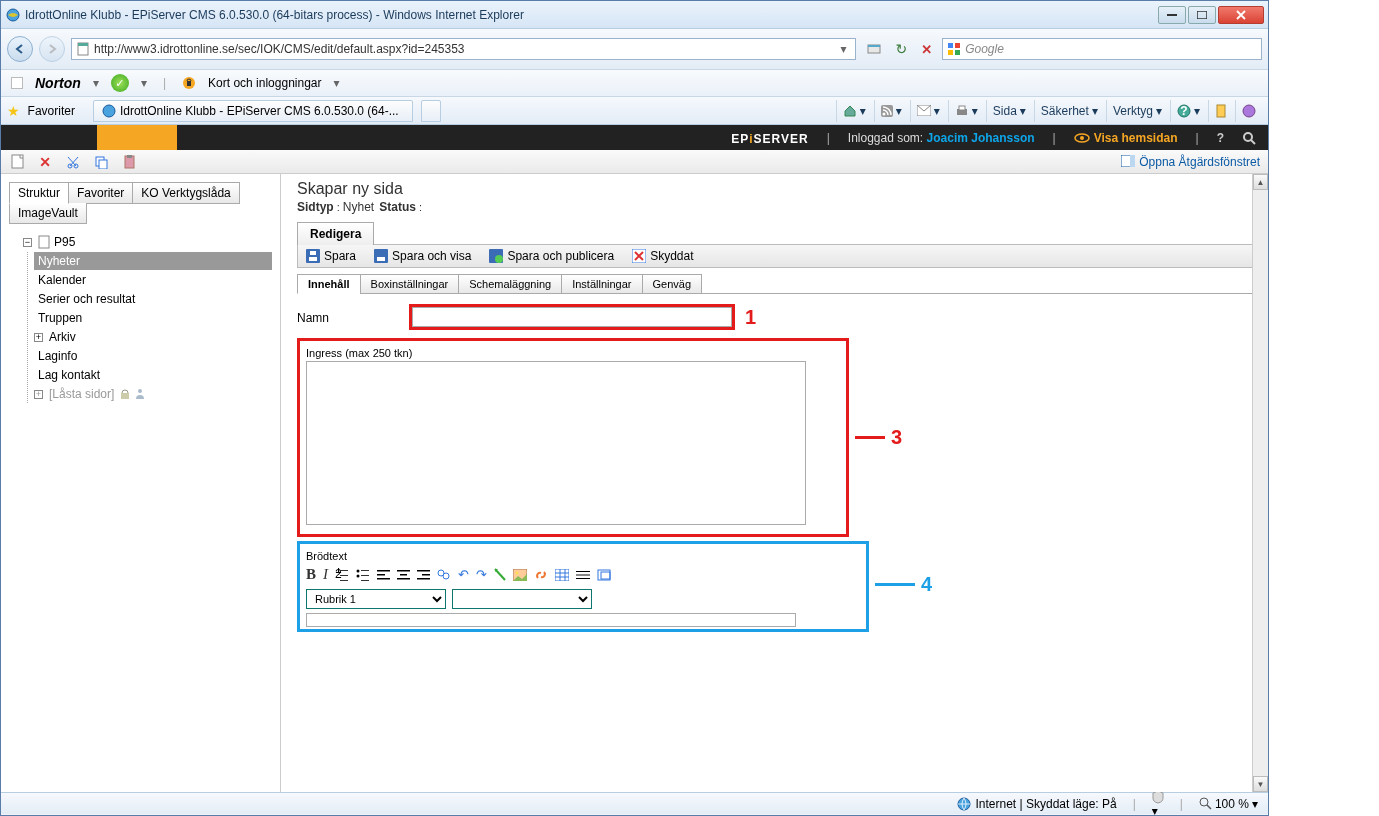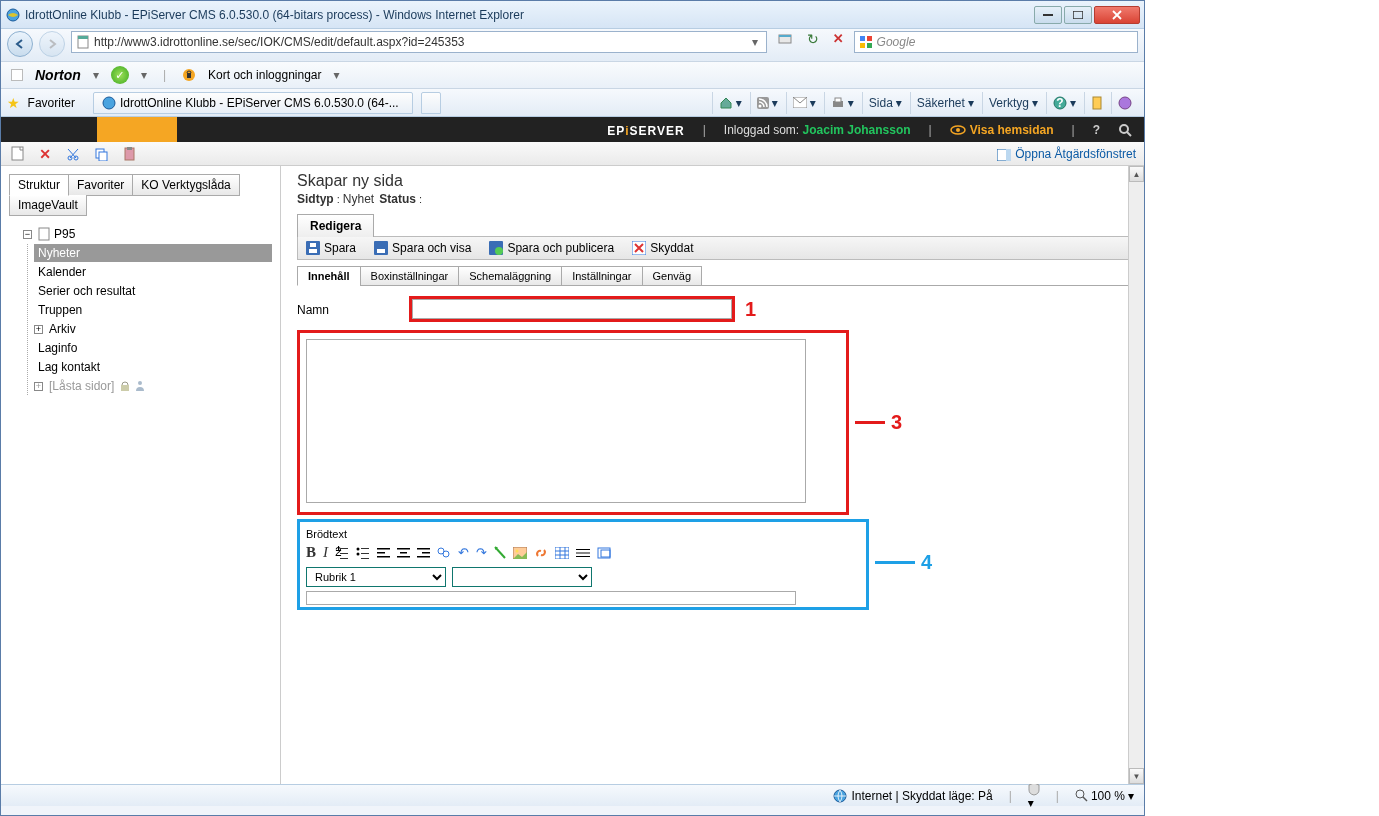--- a/index.html
+++ b/index.html
@@ -4,41 +4,41 @@
 <style>
 *{box-sizing:border-box;margin:0;padding:0;font-family:"Segoe UI",Tahoma,Arial,sans-serif;font-size:12px}
 body{background:#fff;overflow:hidden}
 .chrome{border:1px solid #5a7ca8;background:#f0f4fa}
 .titlebar{height:28px;background:linear-gradient(#eaf3fc,#d6e5f5);display:flex;align-items:center;padding:0 4px;border-bottom:1px solid #b7cde2}
 .titlebar .favicon{width:16px;height:16px;margin-right:4px;display:inline-flex;align-items:center;justify-content:center}
 .titlebar .title{flex:1;color:#1a3a5a;font-size:12px}
 .winbtns{display:flex;gap:2px}
 .winbtn{width:28px;height:18px;border:1px solid #8aa;background:linear-gradient(#e6f0f8,#c9dced);display:flex;align-items:center;justify-content:center;border-radius:2px}
 .winbtn.close{background:linear-gradient(#f07a6d,#d94334);border-color:#b53c30;color:#fff;width:46px}
-.navbar{height:32px;display:flex;align-items:flex-start;padding:2px 6px;gap:6px;background:linear-gradient(#f6f9fd,#e3ecf6)}
+.navbar{height:32px;display:flex;align-items:center;padding:20px 6px;gap:6px;background:linear-gradient(#f6f9fd,#e3ecf6)}
 .navbtn{width:26px;height:26px;border-radius:50%;border:1px solid #8db0d0;background:linear-gradient(#eaf3fc,#c9dced);display:flex;align-items:center;justify-content:center;color:#2a5a8a}
 .addrbar{flex:3;height:22px;border:1px solid #9bb2cc;background:#fff;display:flex;align-items:center;padding:0 4px;gap:4px}
 .addrbar .arrow{color:#666;padding:0 4px}
 .searchbar{flex:1.2;height:22px;border:1px solid #9bb2cc;background:#fff;display:flex;align-items:center;padding:0 4px;gap:4px}
 .nortonbar{height:28px;display:flex;align-items:center;gap:12px;padding:0 10px;border-top:1px solid #c9d6e4;border-bottom:1px solid #c9d6e4;background:linear-gradient(#f9fbfd,#e9f0f8)}
 .norton-logo{font-weight:bold;font-size:14px;font-style:italic}
 .norton-check{width:18px;height:18px;border-radius:50%;background:radial-gradient(#9de05a,#3ca81e);display:flex;align-items:center;justify-content:center;color:#fff;font-size:11px}
 .favbar{height:28px;display:flex;align-items:center;padding:0 6px;gap:8px;background:linear-gradient(#f6f9fd,#e3ecf6);border-bottom:1px solid #b7cde2}
 .favtab{height:22px;padding:0 8px;border:1px solid #b7cde2;background:linear-gradient(#fdfdfd,#e8eff7);display:flex;align-items:center;gap:4px;border-radius:2px 2px 0 0}
 .ie-toolbar{display:flex;align-items:center;gap:2px;margin-left:auto}
 .ie-toolbar .tbtn{height:22px;padding:0 6px;display:flex;align-items:center;gap:3px;color:#1a3a5a;border-left:1px solid #c9d6e4}
 .blackbar{height:25px;background:#222;display:flex;align-items:center}
 .orange-tab{width:80px;height:25px;background:#f5a623;margin-left:96px}
 .blackbar-right{margin-left:auto;display:flex;align-items:center;gap:18px;padding-right:12px;color:#ddd}
 .episerver-logo{font-weight:bold;font-size:14px;letter-spacing:1px;color:#fff}
 .episerver-logo .i{color:#f5a623}
 .visa{color:#f5a623;display:flex;align-items:center;gap:4px}
 .greybar{height:24px;background:linear-gradient(#fafafa,#eaeaea);border-bottom:1px solid #ccc;display:flex;align-items:center;padding:0 8px;gap:12px}
 .greybar .tico{width:16px;height:16px;display:flex;align-items:center;justify-content:center}
-.greybar-right{margin-left:auto;display:flex;align-items:flex-end;gap:4px;color:#0b5aa5}
+.greybar-right{margin-left:auto;display:flex;align-items:flex-start;gap:4px;color:#0b5aa5}
 .body-area{display:flex;background:#fff;height:618px}
 .left-pane{width:280px;border-right:1px solid #ccc;padding:8px;background:#fff}
 .ltabs{display:flex;flex-wrap:wrap;gap:0}
 .ltab{border:1px solid #aaa;padding:3px 8px;background:linear-gradient(#fff,#e8e8e8);font-size:12px;margin-right:-1px;margin-bottom:-1px}
 .ltab.active{background:#fff;border-bottom-color:#fff;position:relative;z-index:1}
 .tree{margin-top:10px;font-size:12px}
 .tree-node{padding:2px 0 2px 14px;display:flex;align-items:center;gap:4px}
 .tree-toggle{width:9px;height:9px;border:1px solid #888;background:#fff;display:flex;align-items:center;justify-content:center;font-size:9px;line-height:1;margin-right:2px}
 .tree-children{margin-left:18px;border-left:1px dotted #aaa;padding-left:6px}
 .tree-item{padding:2px 4px;margin:1px 0}
@@ -83,21 +83,21 @@
 .statusbar{height:22px;background:linear-gradient(#f6f9fd,#e3ecf6);border-top:1px solid #b7cde2;display:flex;align-items:center;padding:0 10px;font-size:11px}
 .statusbar .right{margin-left:auto;display:flex;align-items:center;gap:12px}
 .scrollbar-v{position:absolute;right:0;top:0;bottom:0;width:16px;background:#eee;border-left:1px solid #ccc}
 .scroll-arrow{height:16px;background:linear-gradient(#fafafa,#ddd);border:1px solid #bbb;display:flex;align-items:center;justify-content:center;font-size:8px;color:#555}
 svg{display:block}
 .sep{color:#aaa;margin:0 4px}
 </style>
 </head>
 <body>
 
-<div class="chrome" style="width:1145px;height:816px">
+<div class="chrome" style="width:1269px;height:816px">
 
   <div class="titlebar">
     <span class="favicon">
       <svg width="14" height="14" viewBox="0 0 14 14">
           <circle cx="7" cy="7" r="6" fill="#4aa3df" stroke="#1a5a9a"></circle>
           <path d="M2 7 Q7 3 12 7 Q7 11 2 7" fill="#fc0" opacity=".8"></path>
         </svg>
     </span>
     <span class="title">IdrottOnline Klubb - EPiServer CMS 6.0.530.0 (64-bitars process) - Windows Internet Explorer</span>
     <div class="winbtns">
@@ -224,21 +224,21 @@
 
   <div class="blackbar">
     <div class="orange-tab"></div>
     <div class="blackbar-right">
       <span class="episerver-logo">
         <span>EP</span><span class="i">i</span><span>SERVER</span>
       </span>
       <span style="color:#aaa">|</span>
       <span>
         <span>Inloggad som:</span>
-        <b style="color:#22c55e">Joacim Johansson</b>
+        <b style="color:#0ea5e9">Joacim Johansson</b>
       </span>
       <span style="color:#aaa">|</span>
       <span class="visa">
         <svg width="16" height="10">
             <ellipse cx="8" cy="5" rx="7" ry="4" fill="none" stroke="#f5a623" stroke-width="1.5"></ellipse>
             <circle cx="8" cy="5" r="2" fill="#f5a623"></circle>
           </svg>
         <b>Visa hemsidan</b>
       </span>
       <span style="color:#aaa">|</span>
@@ -387,20 +387,21 @@
             <div class="redbox" style="padding:0">
               <input class="namn-input" style="">
             </div>
             <span class="annot red">1</span>
           </div>
         </div>
 
 
         <div style="display:flex;align-items:center;gap:6px">
           <div class="redbox ingress-box">
+            <div class="ingress-label">Ingress (max 250 tkn)</div>
             <textarea class="ingress-text" style=""></textarea>
           </div>
           <span style="width:30px;border-top:3px solid #E31B1B"></span>
           <span class="annot red">3</span>
         </div>
 
         <div style="display:flex;align-items:center;gap:6px">
           <div class="bluebox brod-box">
             <div class="brod-label">Brödtext</div>
             <div class="editor-tb">

